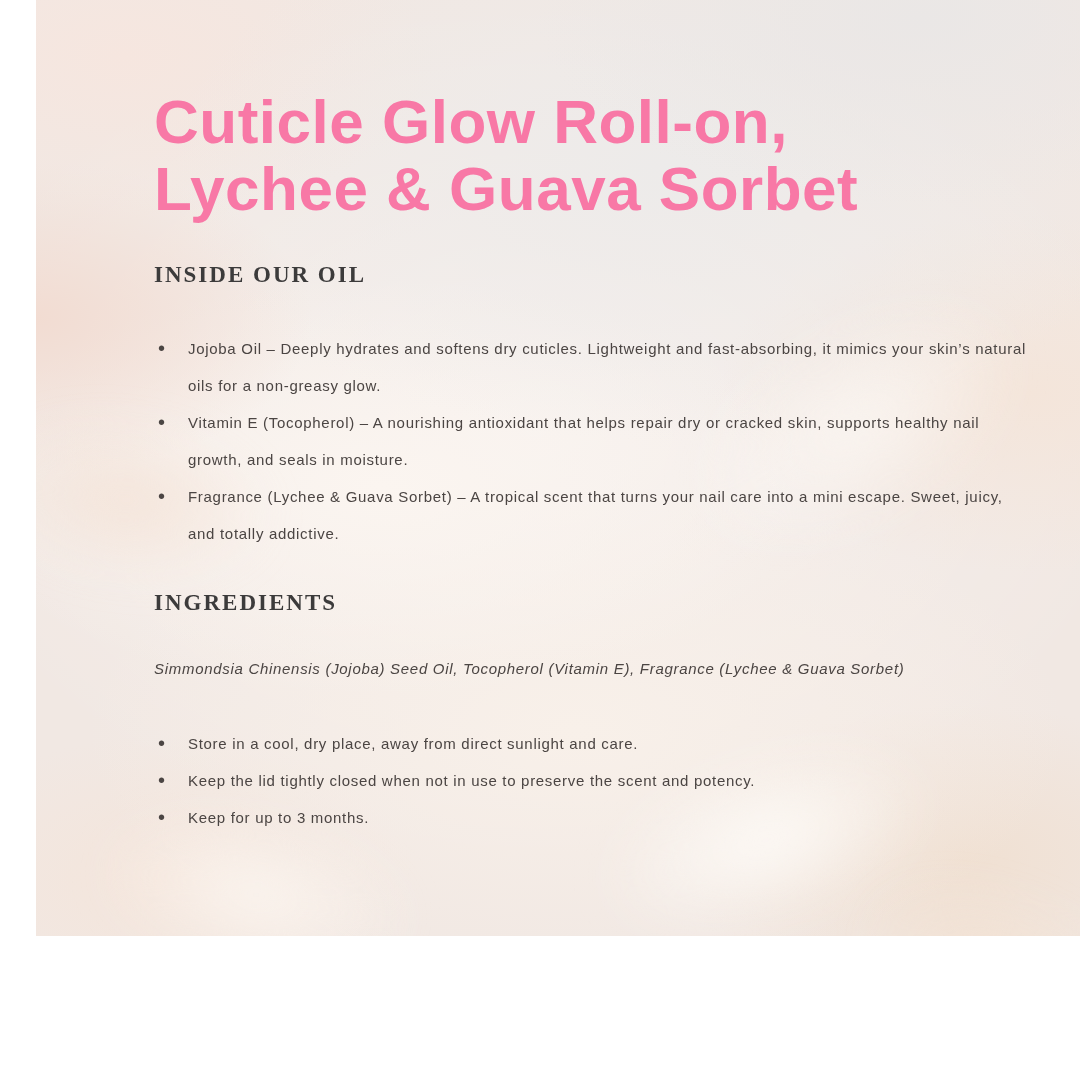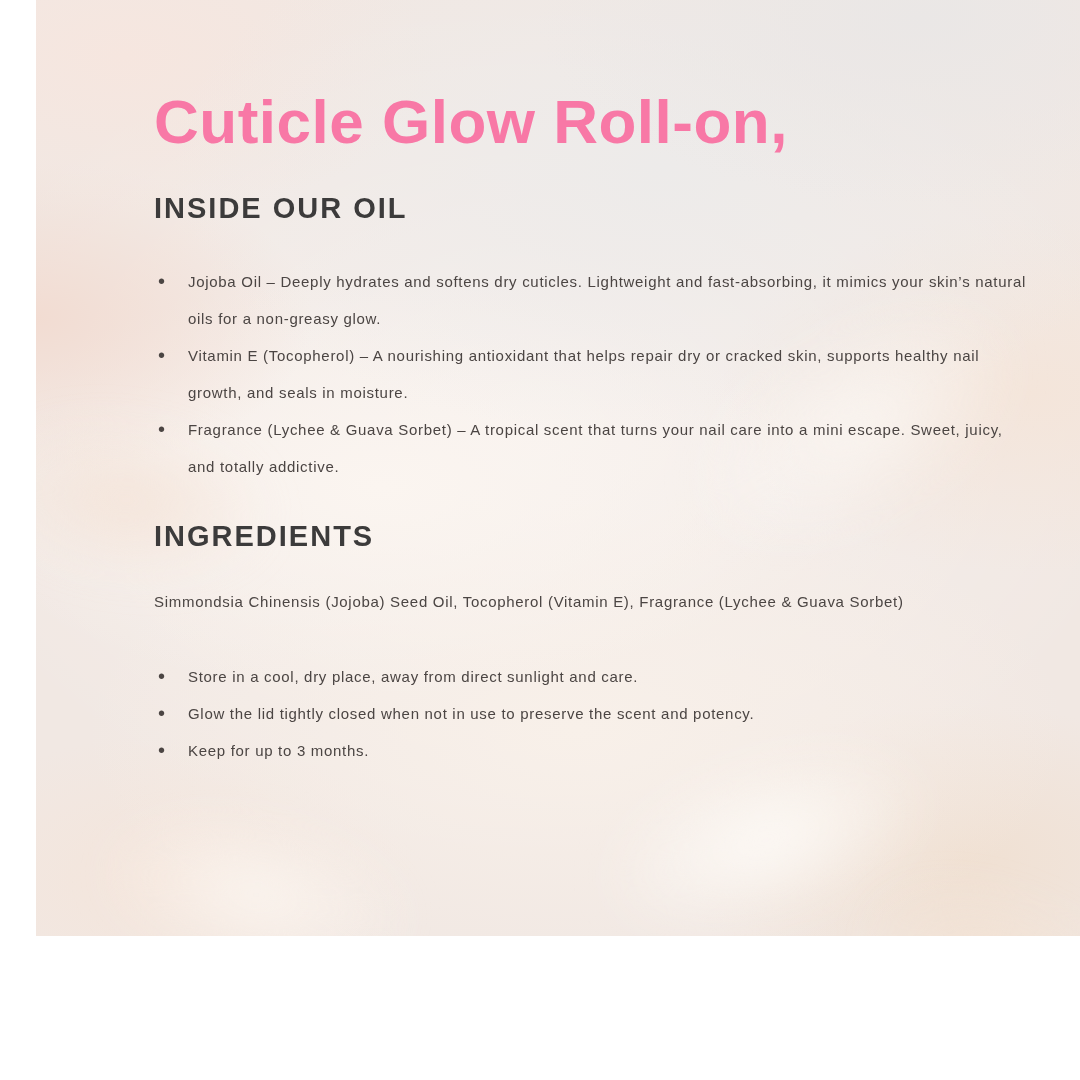--- a/index.html
+++ b/index.html
@@ -53,25 +53,26 @@
     font-size: 62px;
     line-height: 67px;
     font-weight: 800;
     letter-spacing: 0.5px;
     color: #f878a6;
   }
   h1.title .t-line { display: block; }
 
   h2.section-heading {
     margin: 0;
-    font-size: 29px;
+    font-size: 23px;
     line-height: 34px;
     font-weight: 800;
     letter-spacing: 2px;
     color: #3c3b3b;
+    font-family: Liberation Serif, serif;
   }
   .body-text, .bullets .txt {
     font-size: 15px;
     line-height: 37px;
     letter-spacing: 0.7px;
     color: #4b4543;
   }
   ul.bullets {
     list-style: none;
     margin: 38px 0 0 0;
@@ -86,38 +87,39 @@
     flex: 0 0 auto;
     width: 30px;
     font-size: 20px;
     line-height: 37px;
     color: #4b4543;
     padding-left: 4px;
   }
   ul.bullets .txt { flex: 1 1 auto; }
 
   .sec-ingredients { margin-top: 34px; }
-  .sec-ingredients .body-text { margin: 30px 0 0 0; }
+  .sec-ingredients .body-text { margin: 30px 0 0 0; font-style: italic; }
   .sec-fresh { margin-top: 36px; }
 </style>
 </head>
 <body>
 
 <div class="page">
 
   <div class="petal p1"></div>
   <div class="petal p2"></div>
   <div class="petal p3"></div>
   <div class="petal p4"></div>
   <div class="petal p5"></div>
 
   <main class="content">
 
     <h1 class="title">
       <span class="t-line">Cuticle Glow Roll-on,</span>
+      <span class="t-line">Lychee &amp; Guava Sorbet</span>
     </h1>
 
     <section class="sec-inside">
       <h2 class="section-heading">INSIDE OUR OIL</h2>
       <ul class="bullets">
         <li>
           <span class="dot">•</span>
           <span class="txt">Jojoba Oil – Deeply hydrates and softens dry cuticles. Lightweight and fast-absorbing, it mimics your skin’s natural oils for a non-greasy glow.</span>
         </li>
         <li>
@@ -137,21 +139,21 @@
     </section>
 
     <section class="sec-fresh">
       <ul class="bullets">
         <li>
           <span class="dot">•</span>
           <span class="txt">Store in a cool, dry place, away from direct sunlight and care.</span>
         </li>
         <li>
           <span class="dot">•</span>
-          <span class="txt">Glow the lid tightly closed when not in use to preserve the scent and potency.</span>
+          <span class="txt">Keep the lid tightly closed when not in use to preserve the scent and potency.</span>
         </li>
         <li>
           <span class="dot">•</span>
           <span class="txt">Keep for up to 3 months.</span>
         </li>
       </ul>
     </section>
 
   </main>
 </div>

